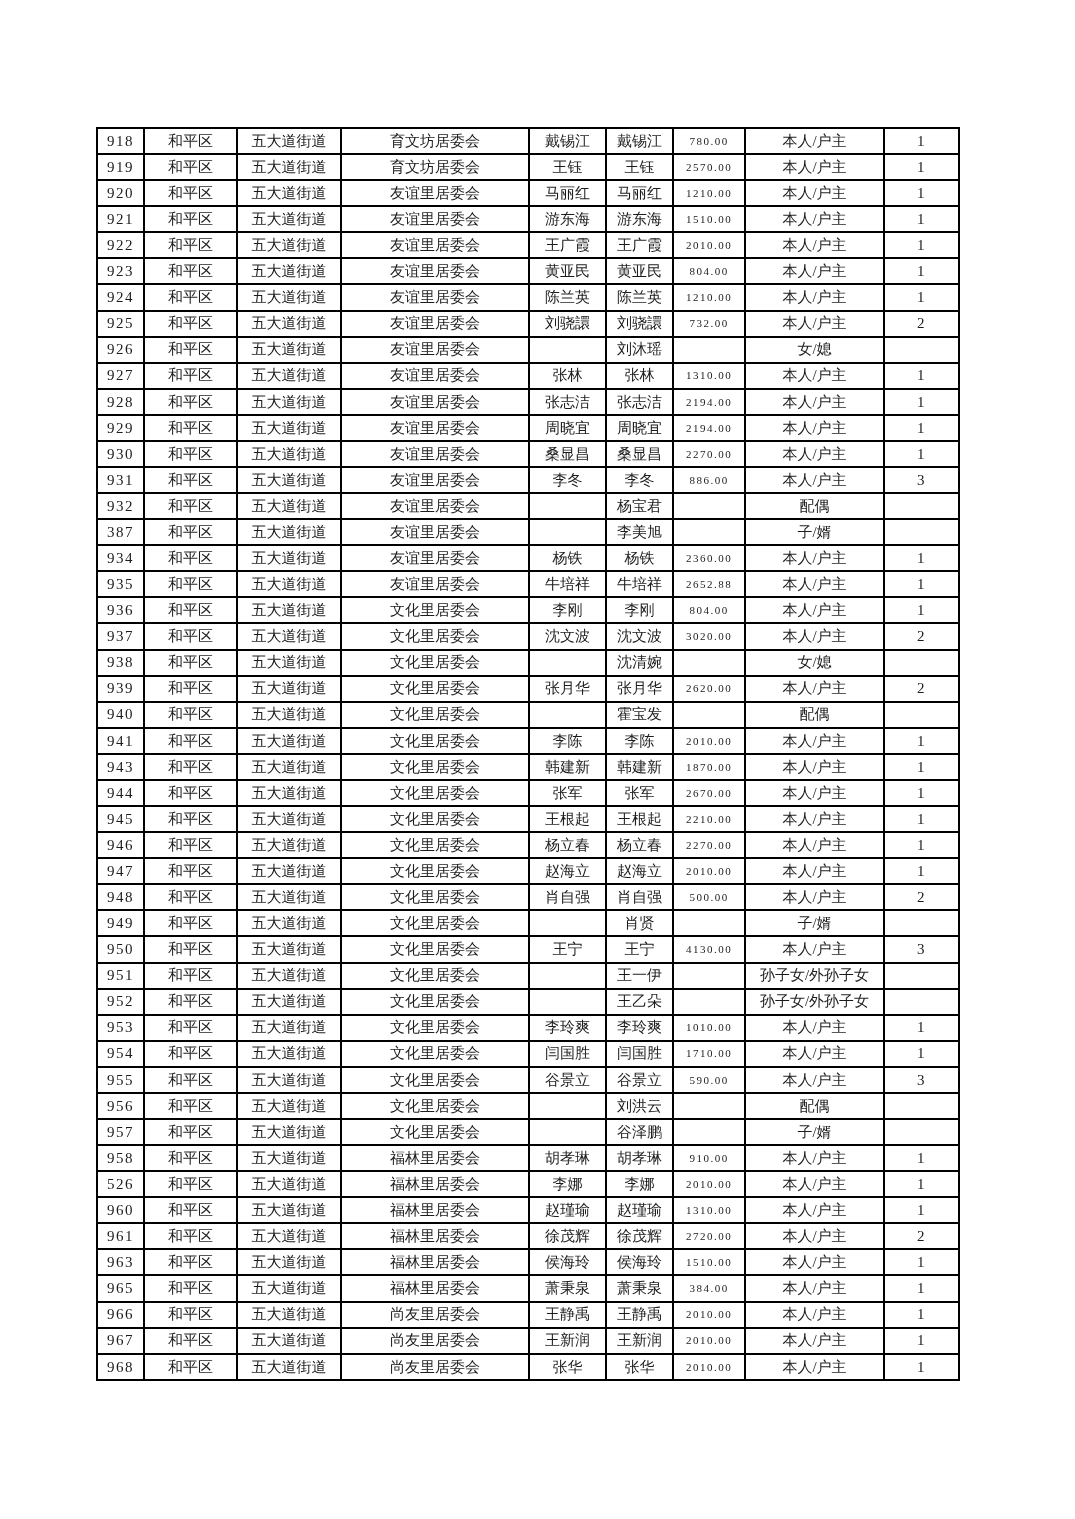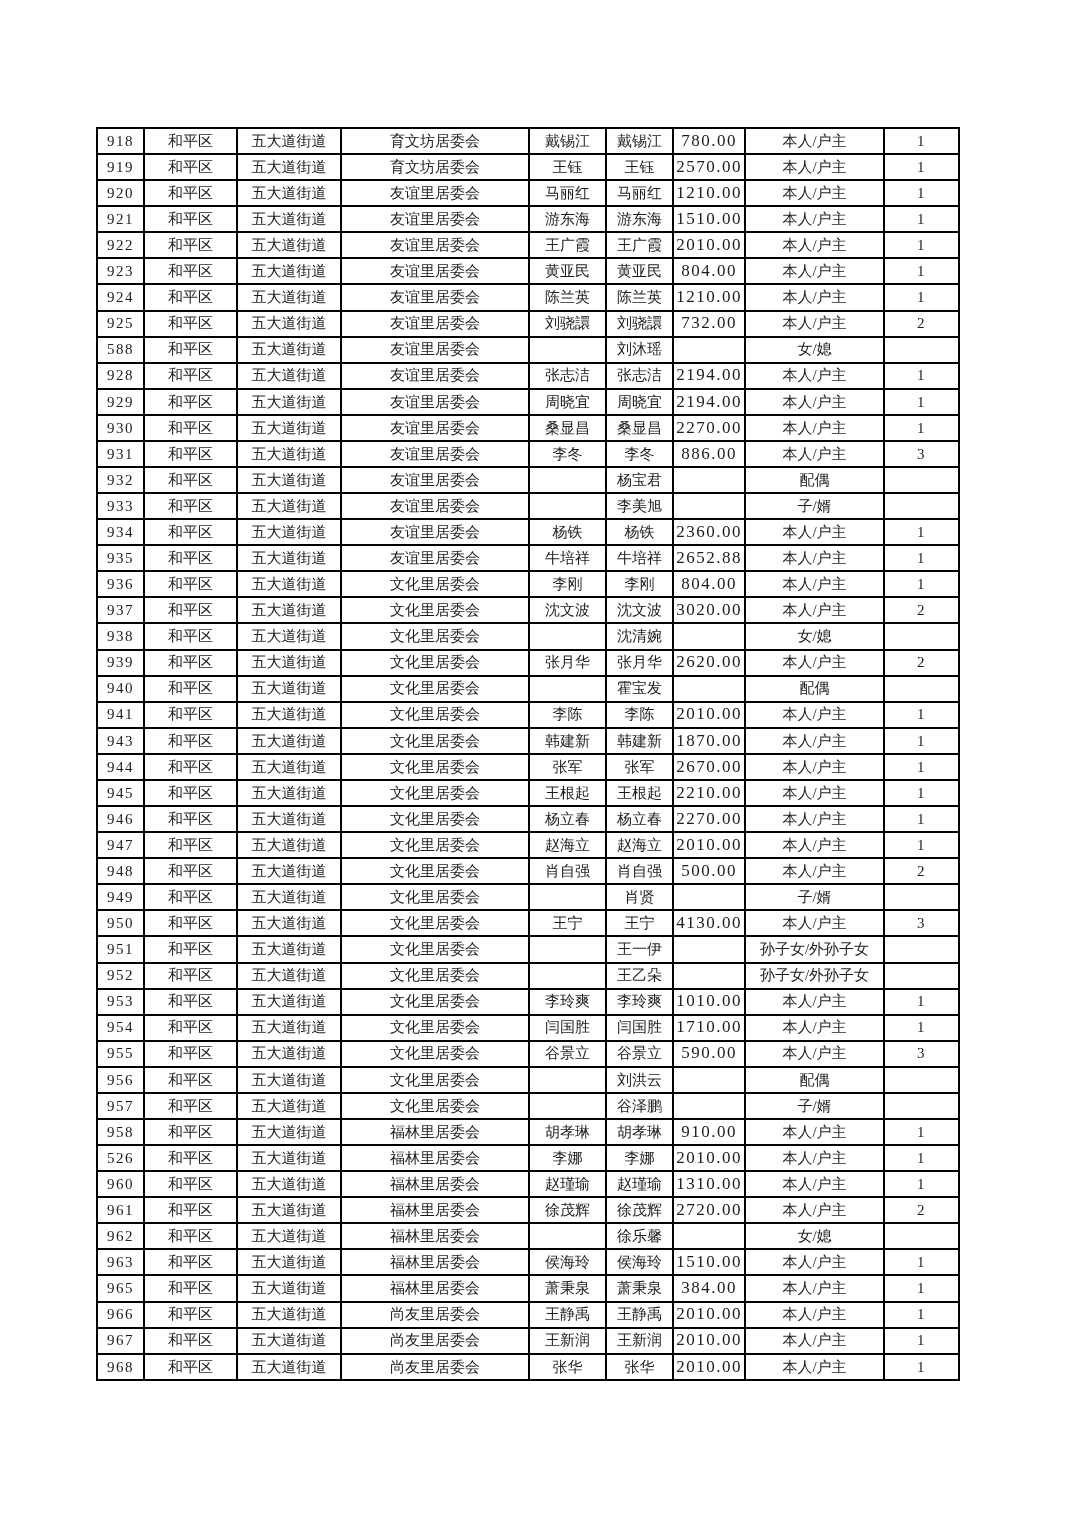--- a/index.html
+++ b/index.html
@@ -36,21 +36,21 @@
     height: 20.6px;
     line-height: 20.6px;
   }
   
   table.roster td.c0,
   table.roster td.c6,
   table.roster td.c8 {
     letter-spacing: 1.5px;
   }
   table.roster td.c6 {
-    font-size: 17px;
+    font-size: 11px;
     margin-top: 48px;
   }
 </style>
 </head>
 <body>
 
 <div class="page">
   <table class="roster">
     <colgroup>
       <col style="width:47px">
@@ -146,29 +146,40 @@
           <td class="c1">和平区</td>
           <td class="c2">五大道街道</td>
           <td class="c3">友谊里居委会</td>
           <td class="c4">刘骁譞</td>
           <td class="c5">刘骁譞</td>
           <td class="c6">732.00</td>
           <td class="c7">本人/户主</td>
           <td class="c8">2</td>
         </tr>
         <tr>
-          <td class="c0">588</td>
+          <td class="c0">926</td>
           <td class="c1">和平区</td>
           <td class="c2">五大道街道</td>
           <td class="c3">友谊里居委会</td>
           <td class="c4"></td>
           <td class="c5">刘沐瑶</td>
           <td class="c6"></td>
           <td class="c7">女/媳</td>
           <td class="c8"></td>
+        </tr>
+        <tr>
+          <td class="c0">927</td>
+          <td class="c1">和平区</td>
+          <td class="c2">五大道街道</td>
+          <td class="c3">友谊里居委会</td>
+          <td class="c4">张林</td>
+          <td class="c5">张林</td>
+          <td class="c6">1310.00</td>
+          <td class="c7">本人/户主</td>
+          <td class="c8">1</td>
         </tr>
         <tr>
           <td class="c0">928</td>
           <td class="c1">和平区</td>
           <td class="c2">五大道街道</td>
           <td class="c3">友谊里居委会</td>
           <td class="c4">张志洁</td>
           <td class="c5">张志洁</td>
           <td class="c6">2194.00</td>
           <td class="c7">本人/户主</td>
@@ -212,21 +223,21 @@
           <td class="c1">和平区</td>
           <td class="c2">五大道街道</td>
           <td class="c3">友谊里居委会</td>
           <td class="c4"></td>
           <td class="c5">杨宝君</td>
           <td class="c6"></td>
           <td class="c7">配偶</td>
           <td class="c8"></td>
         </tr>
         <tr>
-          <td class="c0">933</td>
+          <td class="c0">387</td>
           <td class="c1">和平区</td>
           <td class="c2">五大道街道</td>
           <td class="c3">友谊里居委会</td>
           <td class="c4"></td>
           <td class="c5">李美旭</td>
           <td class="c6"></td>
           <td class="c7">子/婿</td>
           <td class="c8"></td>
         </tr>
         <tr>
@@ -518,31 +529,20 @@
         <tr>
           <td class="c0">961</td>
           <td class="c1">和平区</td>
           <td class="c2">五大道街道</td>
           <td class="c3">福林里居委会</td>
           <td class="c4">徐茂辉</td>
           <td class="c5">徐茂辉</td>
           <td class="c6">2720.00</td>
           <td class="c7">本人/户主</td>
           <td class="c8">2</td>
-        </tr>
-        <tr>
-          <td class="c0">962</td>
-          <td class="c1">和平区</td>
-          <td class="c2">五大道街道</td>
-          <td class="c3">福林里居委会</td>
-          <td class="c4"></td>
-          <td class="c5">徐乐馨</td>
-          <td class="c6"></td>
-          <td class="c7">女/媳</td>
-          <td class="c8"></td>
         </tr>
         <tr>
           <td class="c0">963</td>
           <td class="c1">和平区</td>
           <td class="c2">五大道街道</td>
           <td class="c3">福林里居委会</td>
           <td class="c4">侯海玲</td>
           <td class="c5">侯海玲</td>
           <td class="c6">1510.00</td>
           <td class="c7">本人/户主</td>

